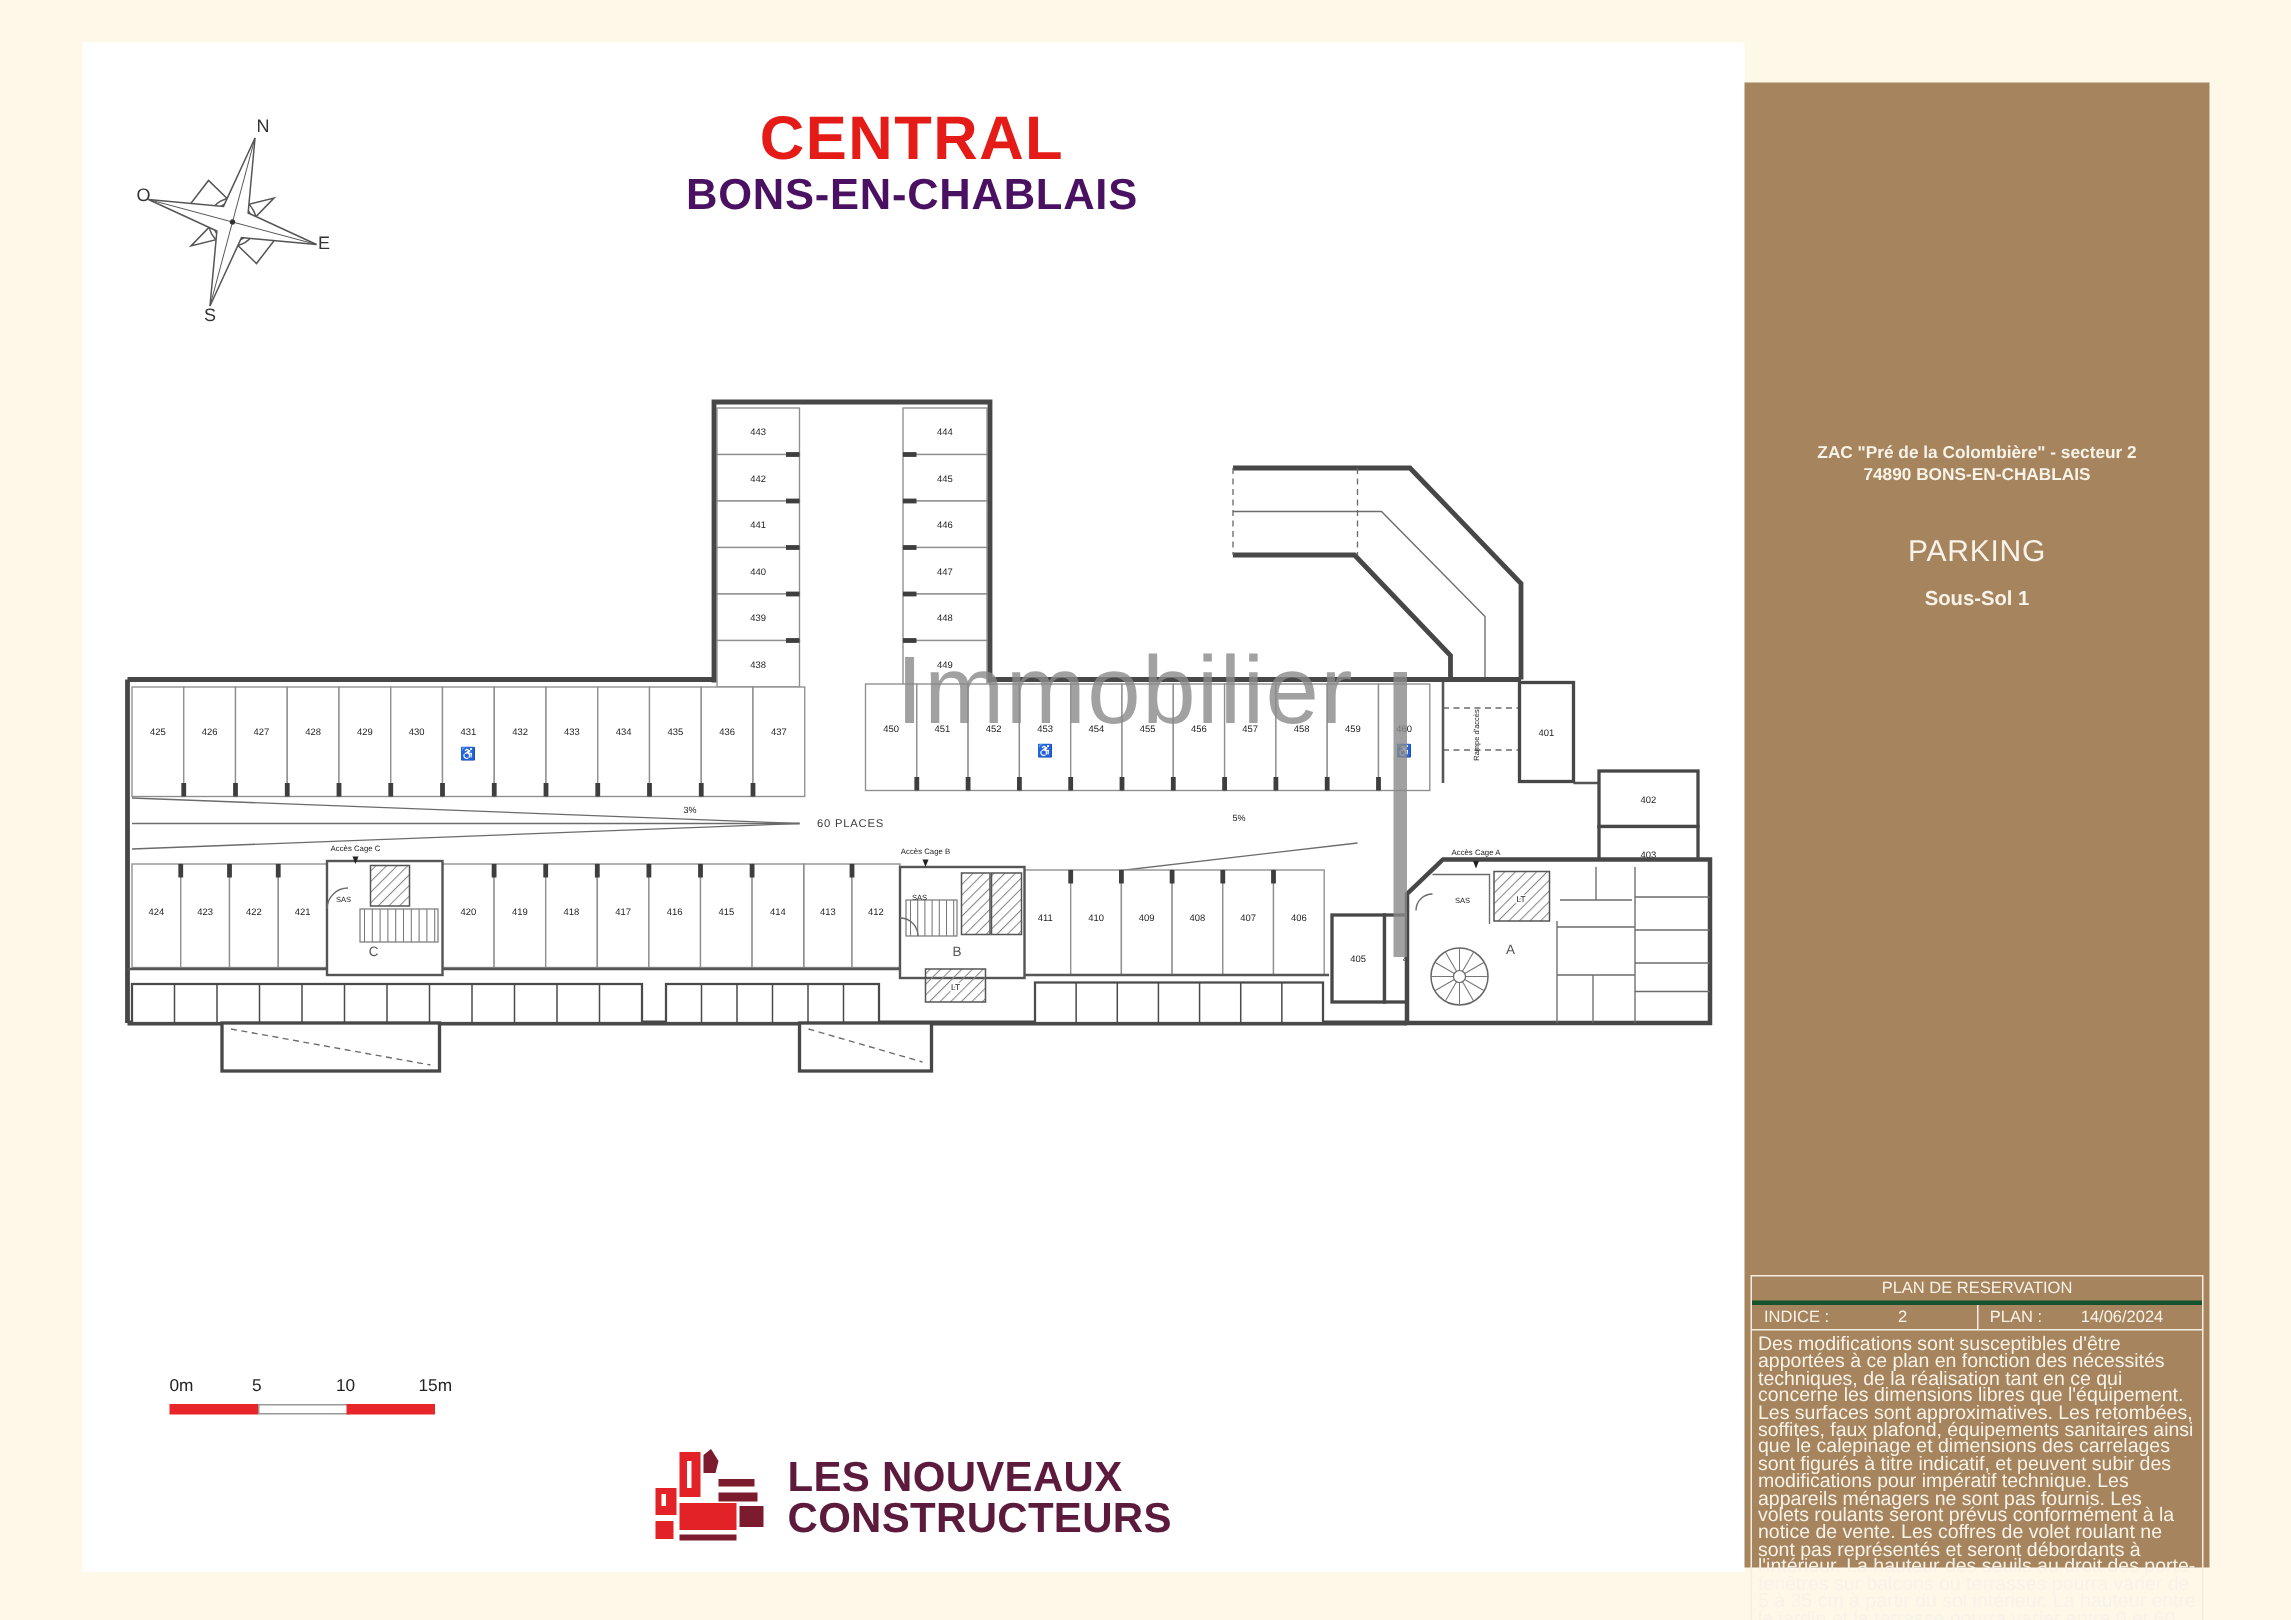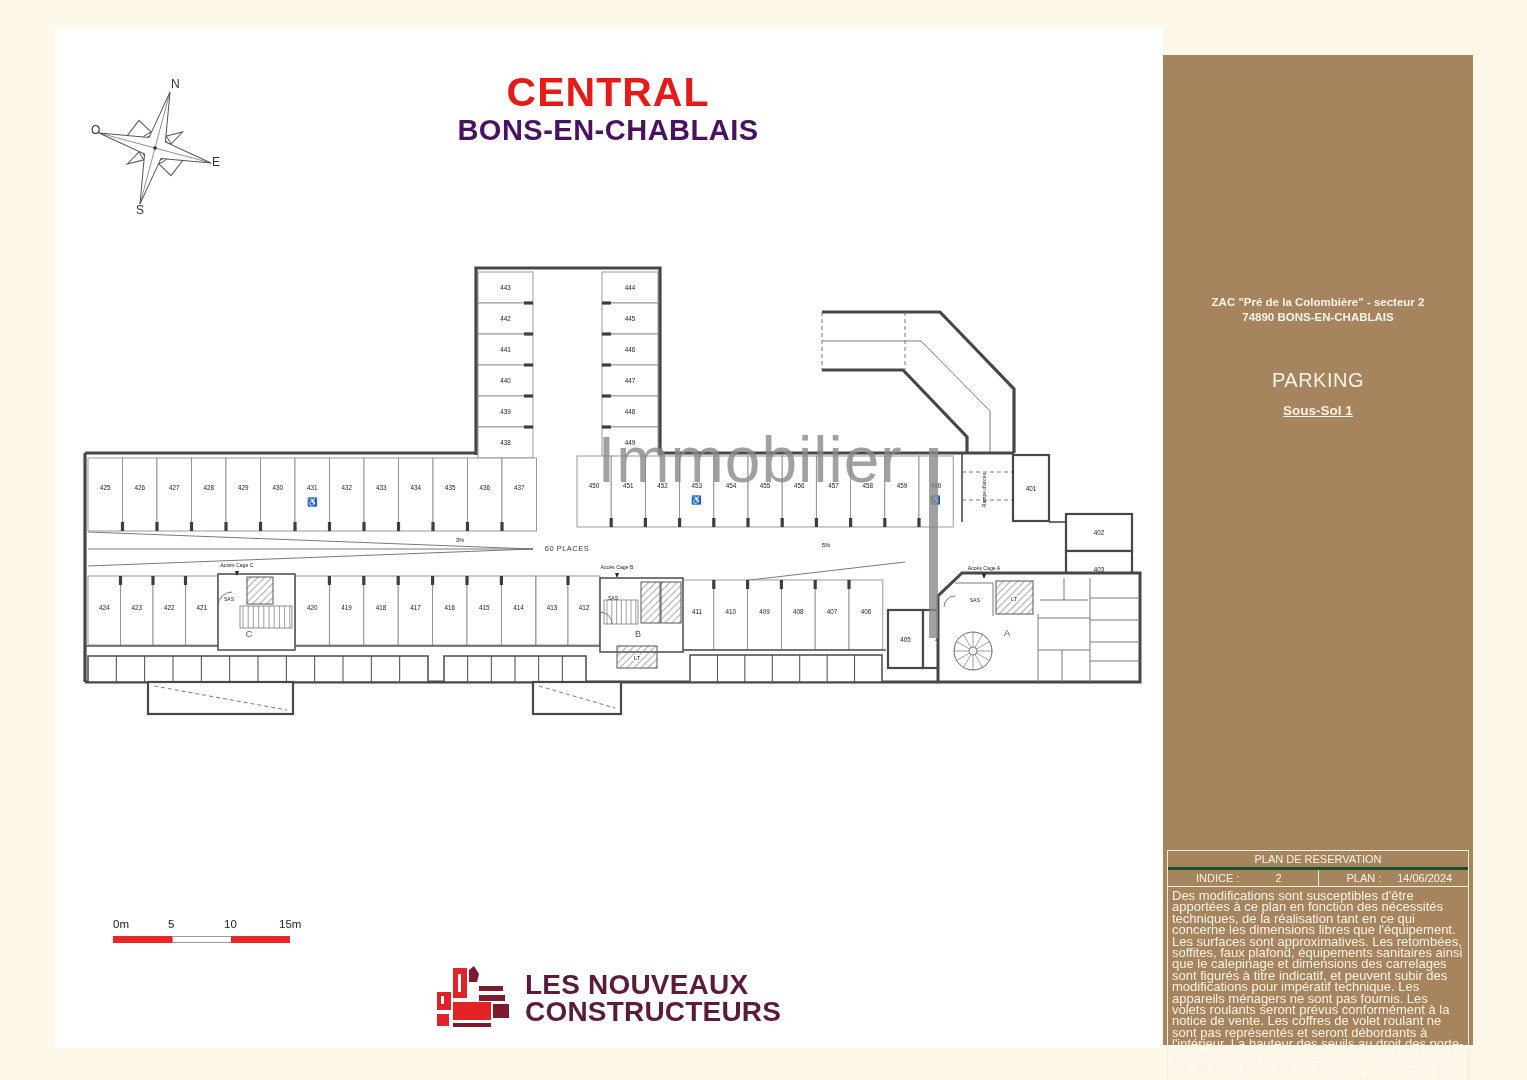--- a/index.html
+++ b/index.html
@@ -26,28 +26,28 @@
   
   .scalebar{position:absolute;left:58px;top:890px;width:210px;height:40px;font-size:11.5px;color:#222;}
   .scalebar .lbl{position:absolute;top:0;}
   .sb-seg{position:absolute;top:18px;height:7px;width:59px;}
   
   .logo{position:absolute;left:378px;top:938px;display:flex;align-items:center;}
   .logo-text{margin-left:12px;font-weight:bold;color:#5c1a3c;font-size:28px;line-height:27px;letter-spacing:0.2px;}
   
   .sidebar{position:absolute;left:1163px;top:55px;width:310px;height:990px;background:#a6845e;color:#f8f3e8;}
   .sb-address{margin-top:240px;text-align:center;font-weight:bold;font-size:11.5px;line-height:15px;}
-  .sb-parking{margin-top:44px;text-align:center;font-size:20px;letter-spacing:0.5px;}
-  .sb-soussol{margin-top:11px;text-align:center;font-size:13.5px;font-weight:bold;text-decoration:underline;}
+  .sb-parking{margin-top:32px;text-align:center;font-size:20px;letter-spacing:0.5px;}
+  .sb-soussol{margin-top:11px;text-align:center;font-size:13.5px;font-weight:bold;}
   .sb-table{position:absolute;left:4px;right:4px;top:795px;border:1px solid #f4eee0;font-size:11px;}
   .sb-th{text-align:center;padding:2px 0;border-bottom:3px solid #14532d;}
   .sb-row{display:flex;border-bottom:1px solid #f4eee0;}
   .sb-cell{flex:1;display:flex;padding:2px 0;}
   .sb-cell:first-child{border-right:1px solid #f4eee0;}
-  .sb-cell .lab{padding-left:8px;margin-left:20px;}
+  .sb-cell .lab{padding-left:8px;}
   .sb-cell .val{flex:1;text-align:center;}
   .sb-disclaimer{padding:3px 4px 4px 4px;font-size:13px;line-height:11.4px;text-align:left;}
 </style>
 </head>
 <body>
 
 <div class="paper">
 
   <svg class="compass" width="150" height="170" viewBox="0 0 150 170">
     <g transform="translate(72,82)">

